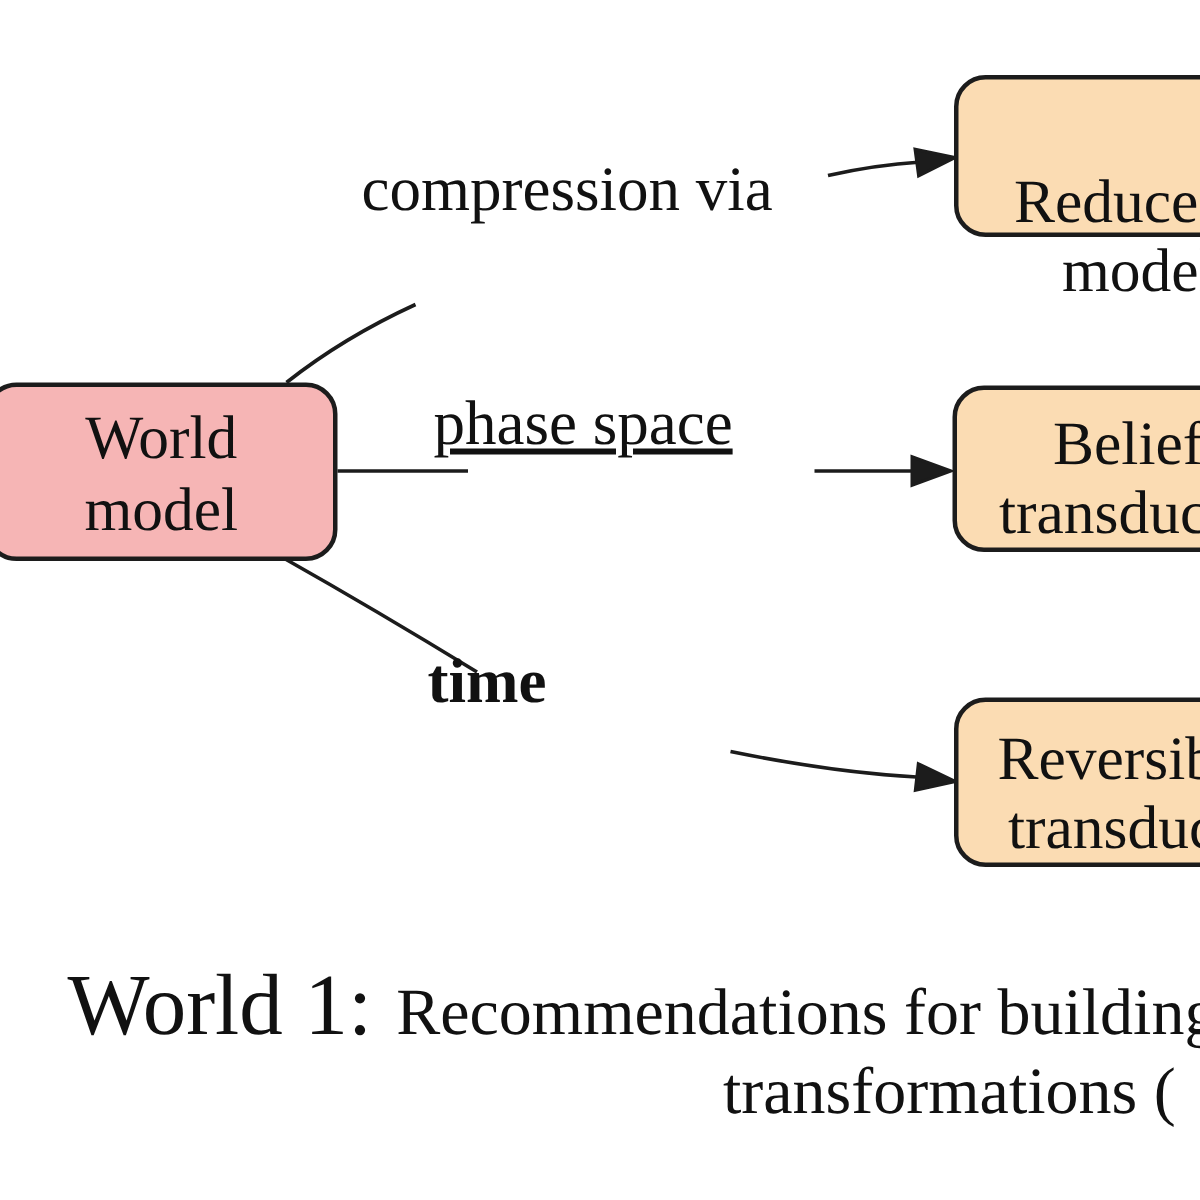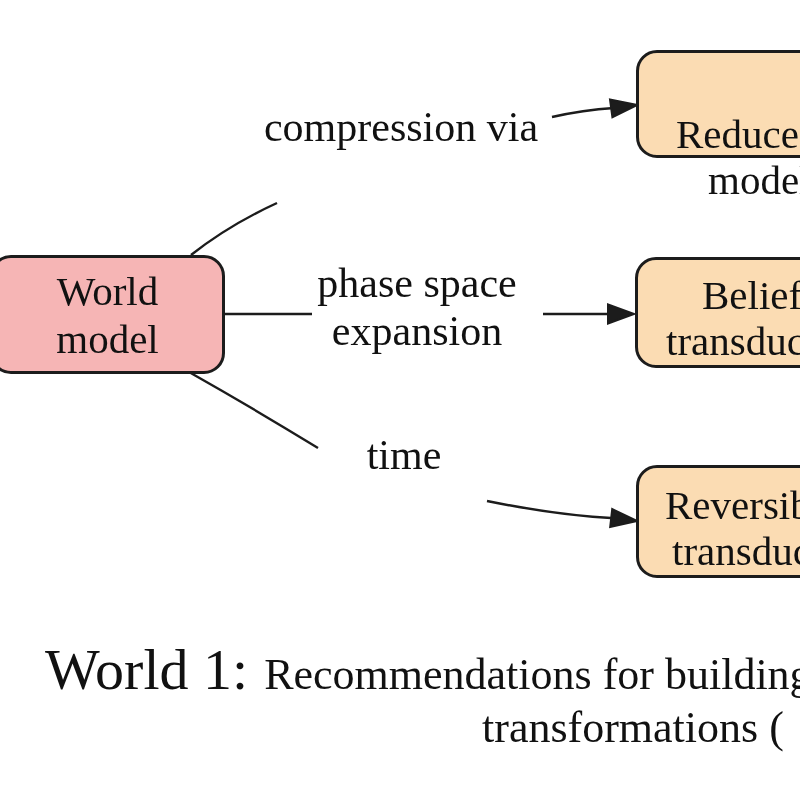--- a/index.html
+++ b/index.html
@@ -32,25 +32,25 @@
   #node-target-0{left:636px;top:50px;height:108px;}
   #node-target-1{left:635px;top:257px;height:111px;}
   #node-target-2{left:636px;top:465px;height:113px;}
   .node-line{
     position:absolute;
     font-size:41px;line-height:46px;white-space:nowrap;
   }
   .edge-label{
     position:absolute;
     font-size:42px;line-height:48px;
-    text-align:center;white-space:nowrap;
+    text-align:left;white-space:nowrap;
   }
   #edge-label-0{left:241px;top:103px;width:320px;}
-  #edge-label-1{left:267px;top:259px;width:300px;}
-  #edge-label-2{left:304px;top:431px;width:200px;}
+  #edge-label-1{left:289px;top:259px;width:300px;text-decoration:underline;}
+  #edge-label-2{left:285px;top:431px;width:200px;font-weight:bold;}
   .caption{
     position:absolute;white-space:nowrap;
   }
   .caption-line1{left:45px;top:637px;font-size:58px;line-height:1.15;}
   .caption-line1 .cap-body{font-size:44px;margin-left:16px;}
   .caption-line2{left:482px;top:703px;font-size:44px;line-height:1.15;}
 </style>
 </head>
 <body>
 
@@ -74,21 +74,20 @@
   <div class="node node-source">
     <div>World</div>
     <div>model</div>
   </div>
 
   <div class="edge-label" id="edge-label-0">
     <div>compression via</div>
   </div>
   <div class="edge-label" id="edge-label-1">
     <div>phase space</div>
-    <div>expansion</div>
   </div>
   <div class="edge-label" id="edge-label-2">
     <div>time</div>
   </div>
 
   <div class="node node-target" id="node-target-0">
     <div class="node-line" style="left:37px;top:58px;top:58px;">Reduced</div>
     <div class="node-line" style="left:69px;top:104px;">model</div>
   </div>
   <div class="node node-target" id="node-target-1">

